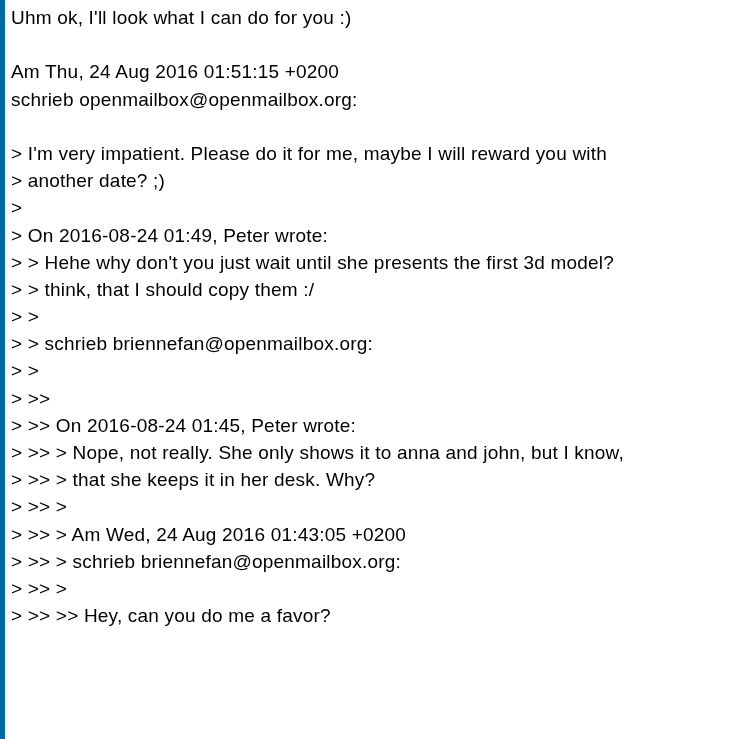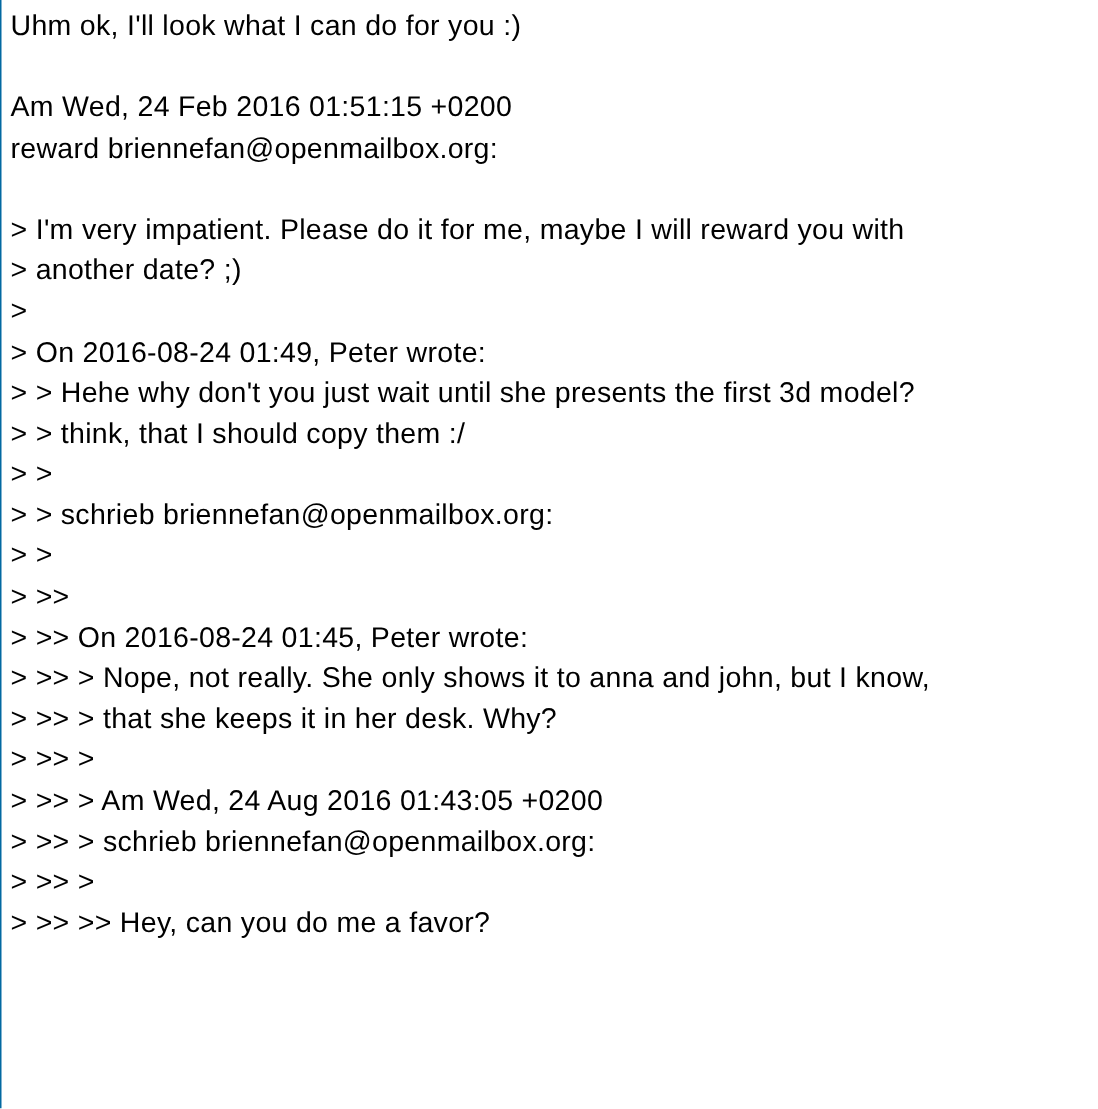--- a/index.html
+++ b/index.html
@@ -10,41 +10,41 @@
     width: 732px;
     height: 739px;
     background: #ffffff;
     overflow: hidden;
   }
   .message-pane {
     box-sizing: border-box;
     width: 732px;
     height: 739px;
     background: #ffffff;
-    border-left: 1px solid #0369a1;
+    border-left: 5px solid #0369a1;
     padding: 4px 0 0 6px;
   }
   .line {
     font-family: "Liberation Sans", "DejaVu Sans", sans-serif;
     font-size: 19px;
     line-height: 27.2px;
     height: 27.2px;
     color: #000000;
     white-space: pre;
     letter-spacing: 0.2px;
   }
 </style>
 </head>
 <body>
 
 <div class="message-pane">
   <div class="line">Uhm ok, I'll look what I can do for you :)</div>
   <div class="line"></div>
-  <div class="line">Am Wed, 24 Feb 2016 01:51:15 +0200</div>
-  <div class="line">reward briennefan@openmailbox.org:</div>
+  <div class="line">Am Thu, 24 Aug 2016 01:51:15 +0200</div>
+  <div class="line">schrieb openmailbox@openmailbox.org:</div>
   <div class="line"></div>
   <div class="line">&gt; I'm very impatient. Please do it for me, maybe I will reward you with</div>
   <div class="line">&gt; another date? ;)</div>
   <div class="line">&gt;</div>
   <div class="line">&gt; On 2016-08-24 01:49, Peter wrote:</div>
   <div class="line">&gt; &gt; Hehe why don't you just wait until she presents the first 3d model?</div>
   <div class="line">&gt; &gt; think, that I should copy them :/</div>
   <div class="line">&gt; &gt;</div>
   <div class="line">&gt; &gt; schrieb briennefan@openmailbox.org:</div>
   <div class="line">&gt; &gt;</div>

